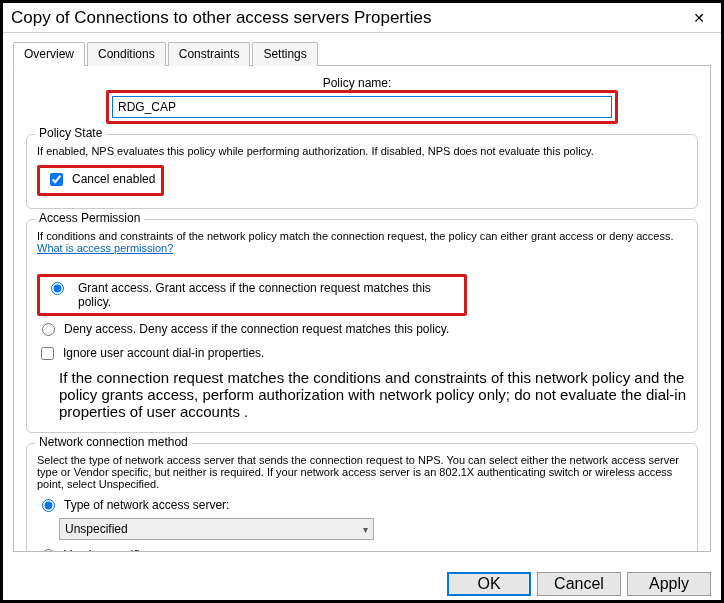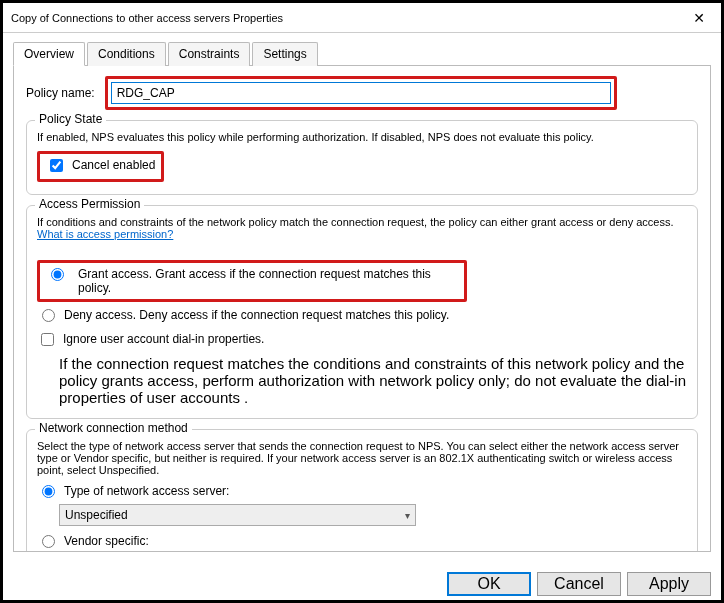--- a/index.html
+++ b/index.html
@@ -20,21 +20,21 @@
   }
   .titlebar {
     height: 30px;
     display: flex;
     align-items: center;
     justify-content: space-between;
     padding: 0 0 0 8px;
     border-bottom: 1px solid #ccc;
     background: #fff;
   }
-  .titlebar .title { font-size: 11px; }
+  .titlebar .title { font-size: 17px; }
   .titlebar .close {
     width: 44px;
     height: 100%;
     display: flex;
     align-items: center;
     justify-content: center;
     font-size: 14px;
     cursor: pointer;
   }
   .content {
@@ -67,20 +67,21 @@
     border: 1px solid #bbb;
     border-top: none;
     padding: 10px 12px 12px 12px;
     flex: 1;
     overflow: auto;
   }
   .row {
     display: flex;
     align-items: center;
     margin-bottom: 10px;
+    flex-direction: column;
   }
   .label { margin-right: 10px; }
   .text-input {
     flex: 1;
     height: 22px;
     border: 1px solid #0078d7;
     padding: 2px 5px;
     font-size: 12px;
     outline: none;
   }
@@ -111,21 +112,21 @@
     gap: 6px;
     margin: 6px 0;
   }
   .check-row input, .radio-row input { margin-top: 1px; }
   .indent-desc {
     font-size: 15px;
     margin-left: 22px;
     margin-top: 2px;
   }
   .combo {
-    width: 357px;
+    width: 315px;
     height: 22px;
     border: 1px solid #aaa;
     background: #eee;
     padding: 2px 5px;
     font-size: 12px;
     display: flex;
     align-items: center;
     justify-content: space-between;
   }
   .combo .arrow { font-size: 10px; color: #555; }

